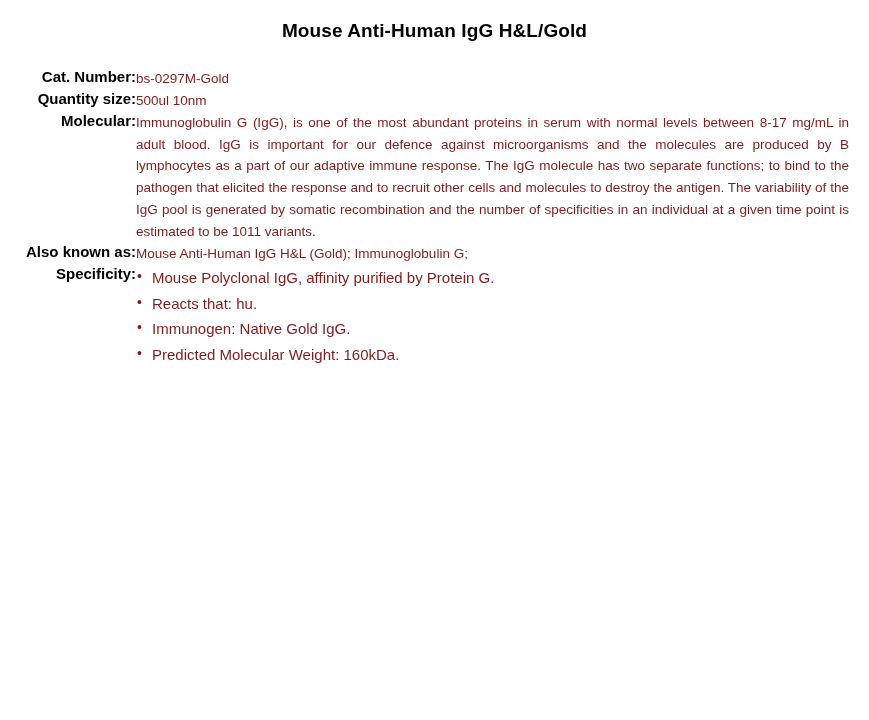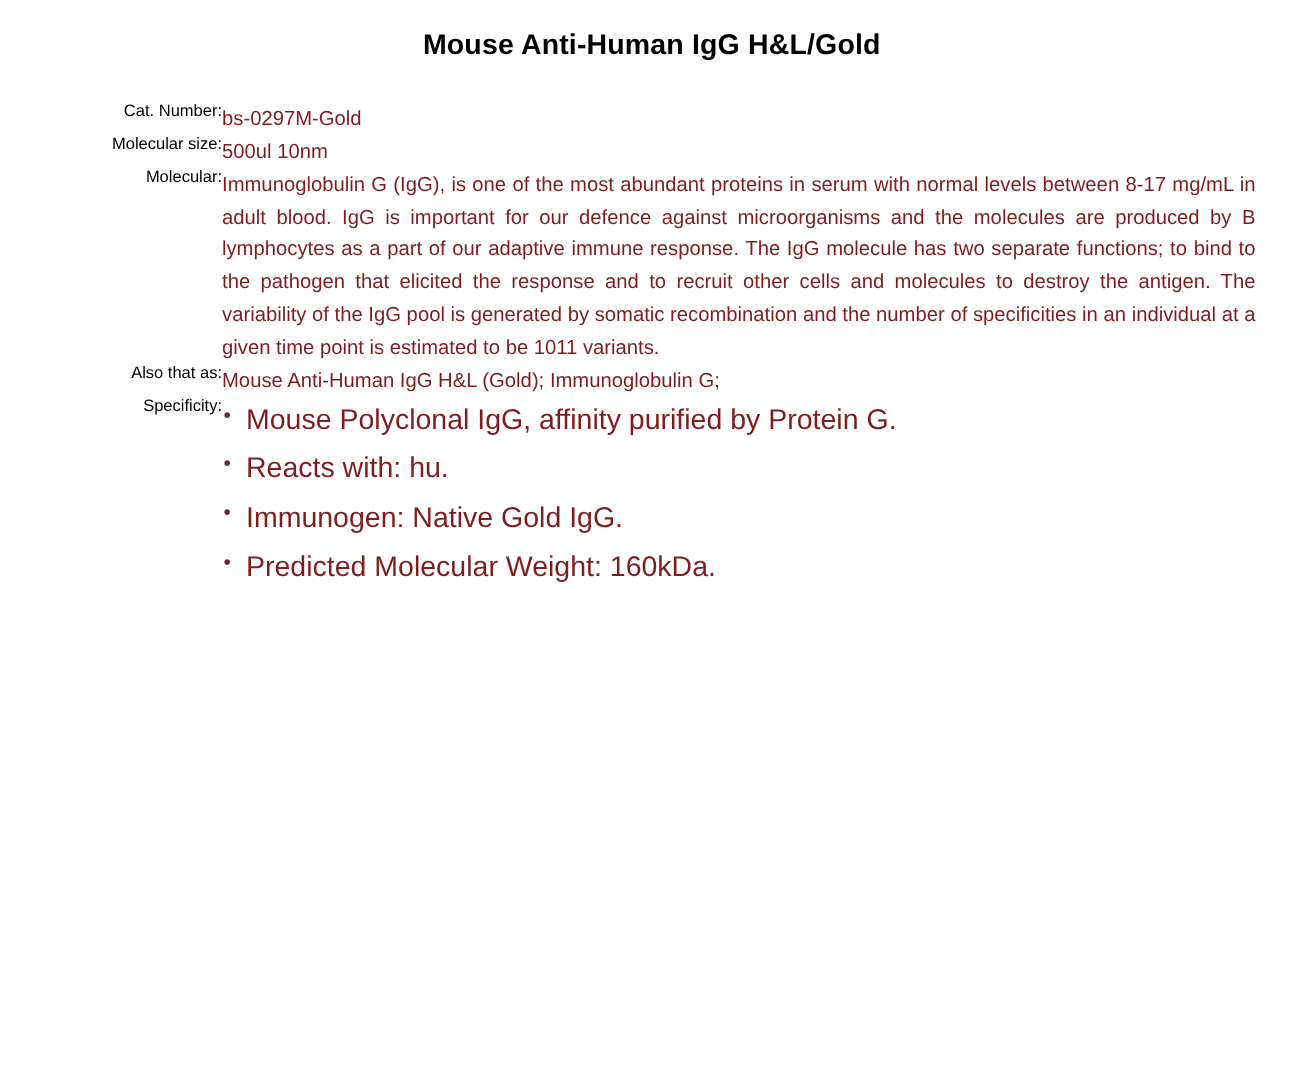--- a/index.html
+++ b/index.html
@@ -10,43 +10,43 @@
   body {
     width: 869px;
     height: 720px;
     font-family: "Liberation Sans", sans-serif;
     color: #000000;
     overflow: hidden;
   }
   .page {
     width: 869px;
     box-sizing: border-box;
-    padding: 0 20px;
+    padding: 0 8px;
   }
   .title {
     text-align: center;
     font-size: 19px;
     font-weight: bold;
     margin-top: 20px;
     margin-bottom: 26px;
     letter-spacing: 0.1px;
   }
   table.spec {
     width: 100%;
     border-collapse: collapse;
   }
   table.spec td {
     vertical-align: top;
     padding: 0;
   }
   td.label {
     width: 128px;
     text-align: right;
-    font-weight: normal;
-    font-size: 11px;
+    font-weight: bold;
+    font-size: 15px;
     padding-right: 14px;
     padding-top: 9px;
     padding-bottom: 9px;
     white-space: nowrap;
     color: #000;
   }
   td.value {
     font-size: 13.5px;
     line-height: 1.62;
     padding-top: 9px;
@@ -59,21 +59,21 @@
   }
   ul.bullets {
     margin: 0;
     padding: 0;
     list-style: none;
   }
   ul.bullets li {
     position: relative;
     padding-left: 16px;
     line-height: 1.72;
-    font-size: 19px;
+    font-size: 15px;
   }
   ul.bullets li:before {
     content: "\2022";
     position: absolute;
     left: 1px;
     top: -1px;
     font-size: 14px;
   }
   .app-line {
     display: block;
@@ -87,37 +87,37 @@
 
   <div class="title">Mouse Anti-Human IgG H&amp;L/Gold</div>
 
   <table class="spec">
     <tbody>
       <tr>
         <td class="label">Cat. Number:</td>
         <td class="value">bs-0297M-Gold</td>
       </tr>
       <tr>
-        <td class="label">Molecular size:</td>
+        <td class="label">Quantity size:</td>
         <td class="value">500ul   10nm</td>
       </tr>
       <tr>
         <td class="label">Molecular:</td>
         <td class="value justify">Immunoglobulin G (IgG), is one of the most abundant proteins in serum with normal levels between 8-17 mg/mL in adult blood. IgG is important for our defence against microorganisms and the molecules are produced by B lymphocytes as a part of our adaptive immune response. The IgG molecule has two separate functions; to bind to the pathogen that elicited the response and to recruit other cells and molecules to destroy the antigen. The variability of the IgG pool is generated by somatic recombination and the number of specificities in an individual at a given time point is estimated to be 1011 variants.</td>
       </tr>
       <tr>
-        <td class="label">Also that as:</td>
+        <td class="label">Also known as:</td>
         <td class="value">Mouse Anti-Human IgG H&amp;L (Gold); Immunoglobulin G;</td>
       </tr>
       <tr>
         <td class="label">Specificity:</td>
         <td class="value">
           <ul class="bullets">
             <li>Mouse Polyclonal IgG, affinity purified by Protein G.</li>
-            <li>Reacts with: hu.</li>
+            <li>Reacts that: hu.</li>
             <li>Immunogen: Native Gold IgG.</li>
             <li>Predicted Molecular Weight: 160kDa.</li>
           </ul>
         </td>
       </tr>
     </tbody>
   </table>
 
 </div>
 

